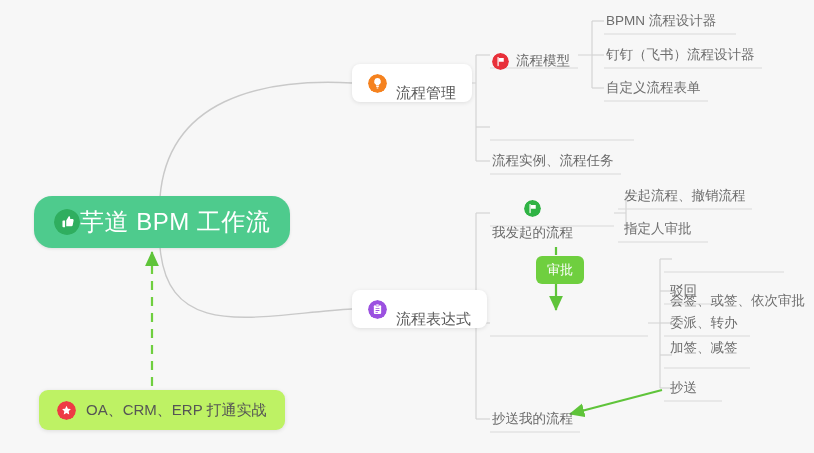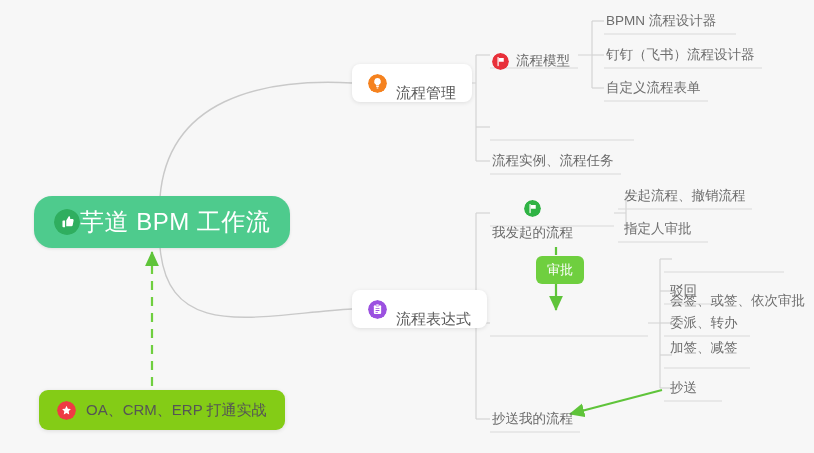--- a/index.html
+++ b/index.html
@@ -60,21 +60,21 @@
     gap: 9px;
   }
   .card .label {
     color: #5a5a5a;
     font-size: 15px;
     margin-top: 20px;
   }
 
   
   .anno-card {
-    background: #84cc16;
+    background: #bef264;
     border-radius: 9px;
     height: 40px;
     padding: 0 18px;
     box-shadow: 0 1px 4px rgba(0,0,0,0.11);
     gap: 10px;
   }
   .anno-card .label {
     color: #555555;
     font-size: 15px;
   }

